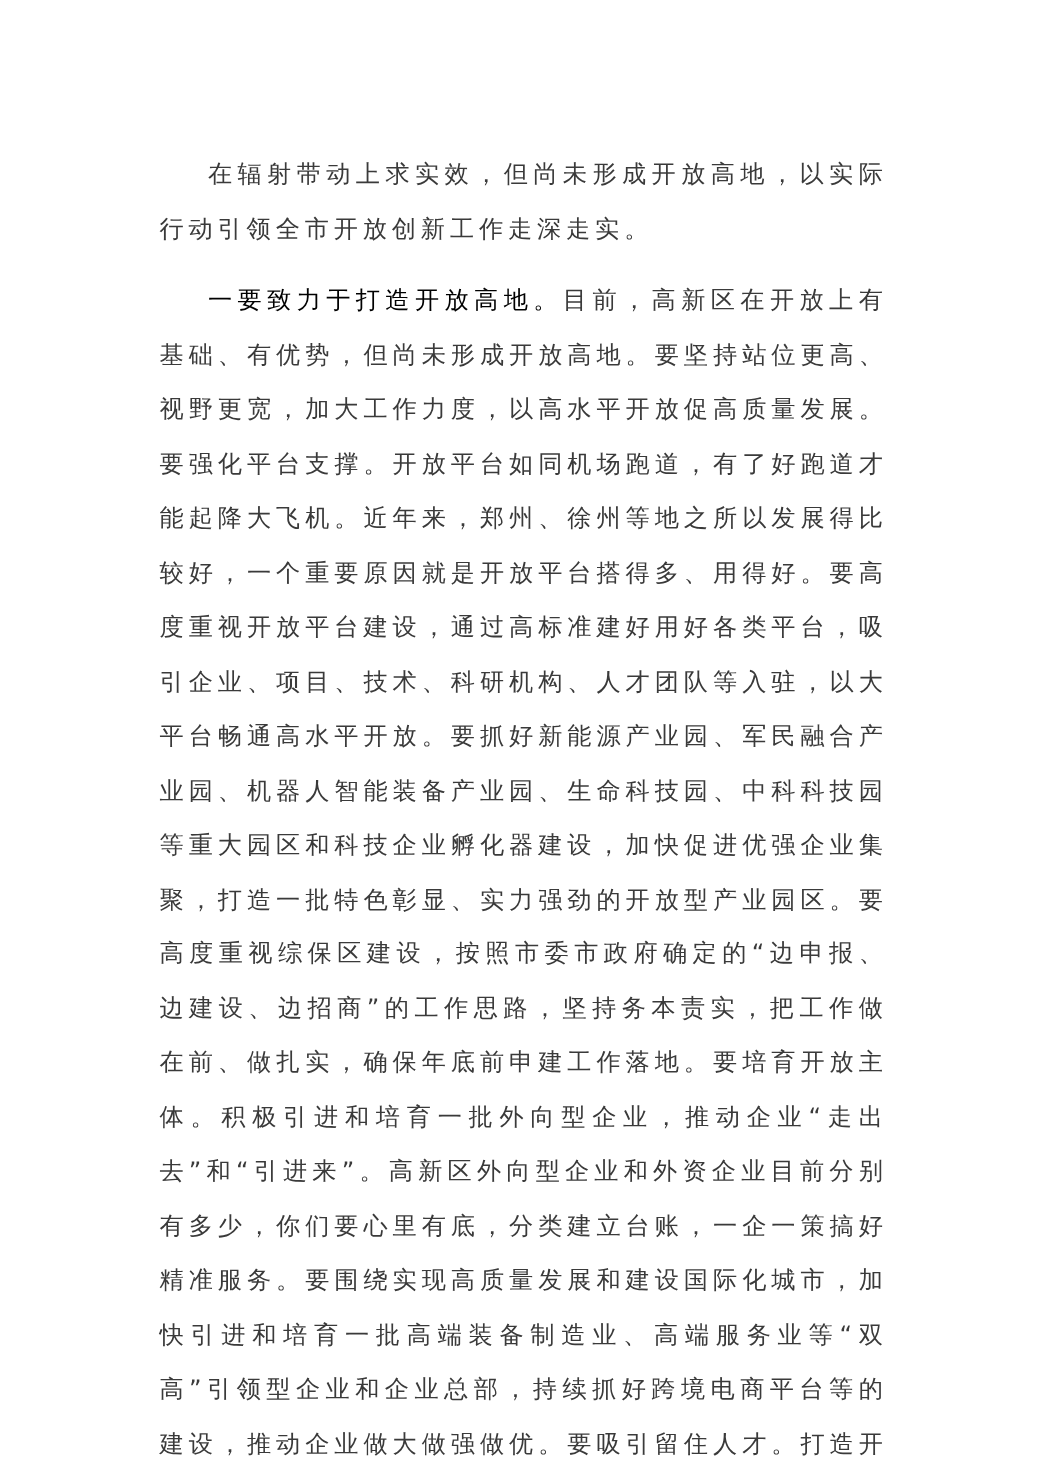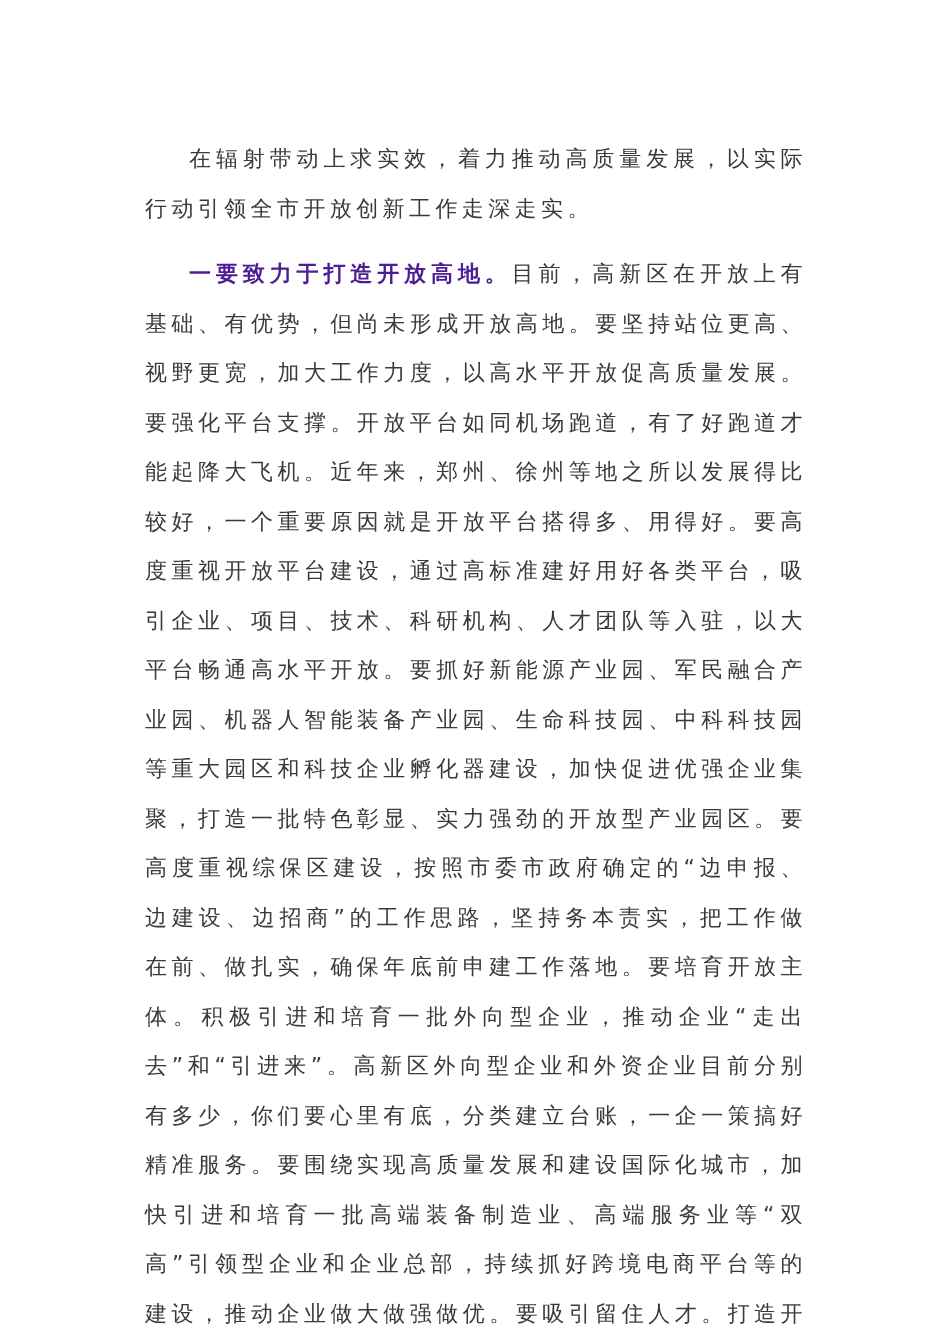--- a/index.html
+++ b/index.html
@@ -5,25 +5,25 @@
   html, body { margin: 0; padding: 0; background: #ffffff; }
   body { width: 950px; height: 1344px; position: relative; overflow: hidden; }
   .page {
     position: absolute; left: 145px; top: 134px; width: 662px;
     font-family: "DejaVu Sans", "Liberation Sans", sans-serif;
     font-size: 22px; color: #3a3a3a; letter-spacing: 4.4px;
     line-height: 49.5px;
   }
   .para { margin: 0; text-indent: 44px; text-align: justify; text-align-last: left; word-break: break-all; }
   .para + .para { margin-top: 16px; }
-  .bold { font-weight: bold; color: #4c1d95; }
+  .bold { font-weight: normal; color: #000000; }
 </style>
 </head>
 <body>
 
 <div class="page">
   <p class="para">
-    <span>在辐射带动上求实效，着力推动高质量发展，以实际行动引领全市开放创新工作走深走实。</span>
+    <span>在辐射带动上求实效，但尚未形成开放高地，以实际行动引领全市开放创新工作走深走实。</span>
   </p>
   <p class="para">
     <span class="bold">一要致力于打造开放高地。</span><span>目前，高新区在开放上有基础、有优势，但尚未形成开放高地。要坚持站位更高、视野更宽，加大工作力度，以高水平开放促高质量发展。要强化平台支撑。开放平台如同机场跑道，有了好跑道才能起降大飞机。近年来，郑州、徐州等地之所以发展得比较好，一个重要原因就是开放平台搭得多、用得好。要高度重视开放平台建设，通过高标准建好用好各类平台，吸引企业、项目、技术、科研机构、人才团队等入驻，以大平台畅通高水平开放。要抓好新能源产业园、军民融合产业园、机器人智能装备产业园、生命科技园、中科科技园等重大园区和科技企业孵化器建设，加快促进优强企业集聚，打造一批特色彰显、实力强劲的开放型产业园区。要高度重视综保区建设，按照市委市政府确定的“边申报、边建设、边招商”的工作思路，坚持务本责实，把工作做在前、做扎实，确保年底前申建工作落地。要培育开放主体。积极引进和培育一批外向型企业，推动企业“走出去”和“引进来”。高新区外向型企业和外资企业目前分别有多少，你们要心里有底，分类建立台账，一企一策搞好精准服务。要围绕实现高质量发展和建设国际化城市，加快引进和培育一批高端装备制造业、高端服务业等“双高”引领型企业和企业总部，持续抓好跨境电商平台等的建设，推动企业做大做强做优。要吸引留住人才。打造开放</span>
   </p>
 </div>
 
 </body></html>

